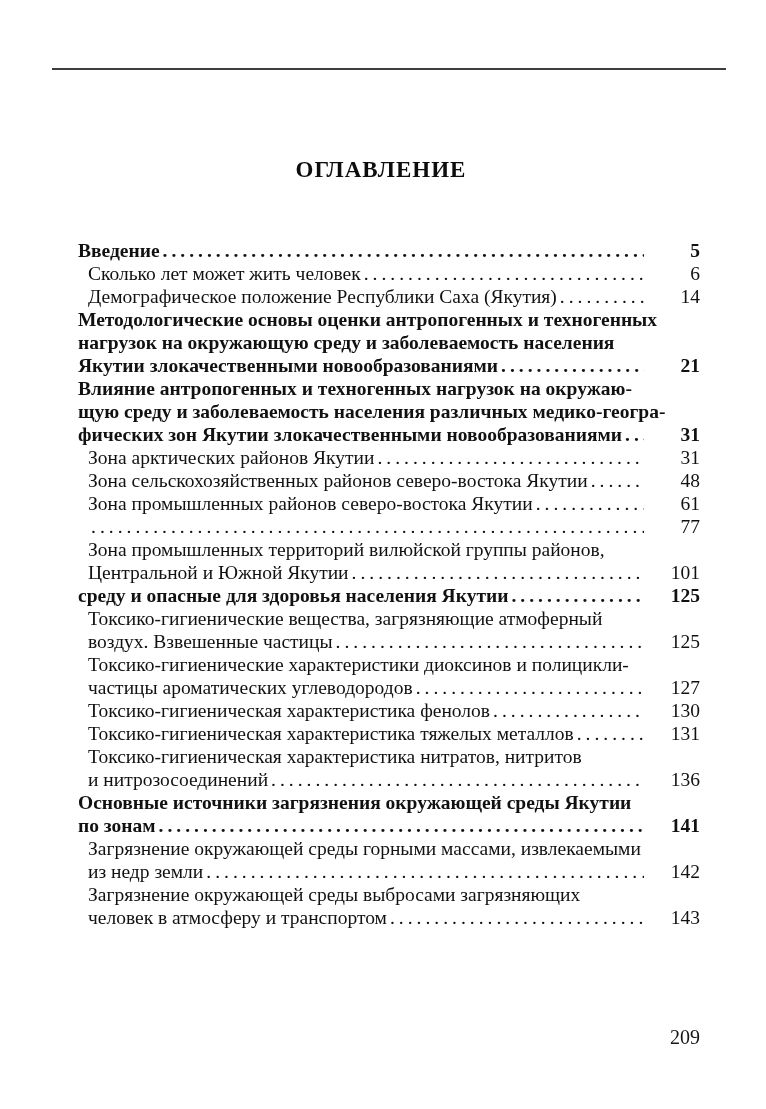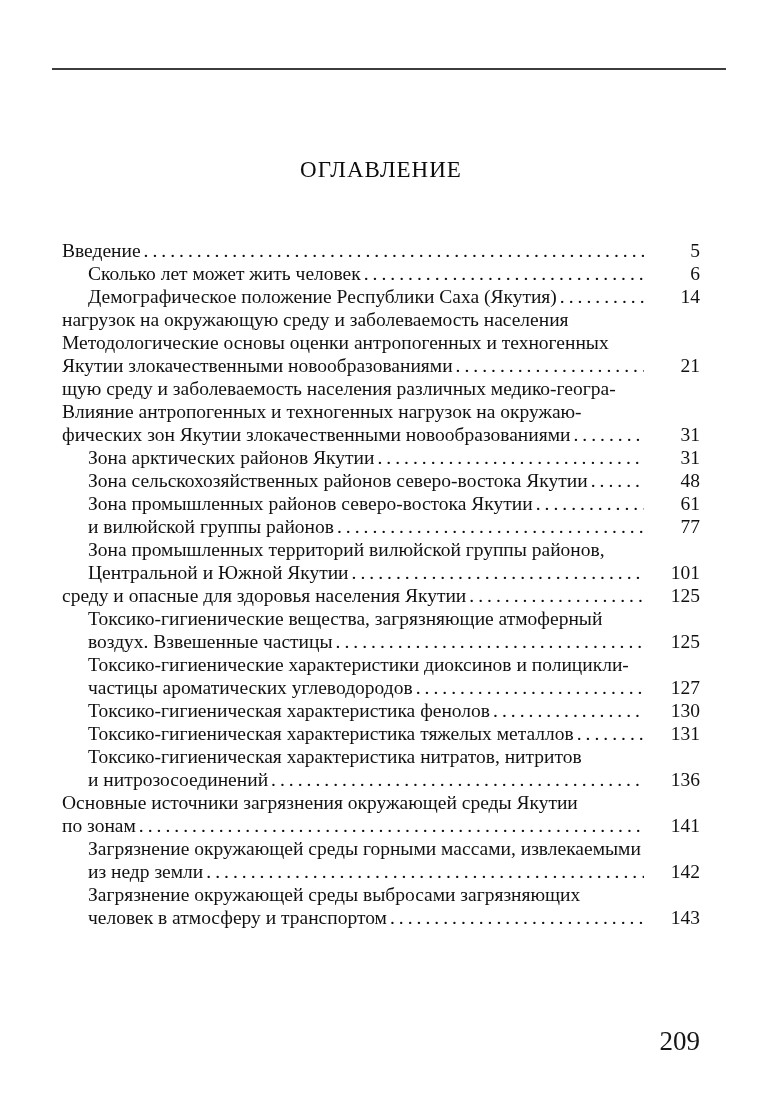--- a/index.html
+++ b/index.html
@@ -26,34 +26,34 @@
     height: 2px;
     background: #3d3d3d;
   }
   .doc-title {
     position: absolute;
     left: 62px;
     width: 638px;
     top: 157px;
     text-align: center;
     font-size: 23px;
-    font-weight: normal;
+    font-weight: bold;
     letter-spacing: 1px;
     color: #0d0d0d;
   }
   .toc {
     position: absolute;
     left: 62px;
     top: 239px;
     width: 638px;
     font-size: 19.5px;
     line-height: 23px;
   }
   .entry { font-weight: normal; }
-  .entry.bold { font-weight: normal; }
+  .entry.bold { font-weight: bold; margin-left: 16px; }
   .entry.indent .line { padding-left: 26px; justify-content: space-between; }
   .line {
     display: flex;
     align-items: baseline;
   }
   .txt {
     white-space: nowrap;
     flex: 0 0 auto;
   }
   .dots {
@@ -66,21 +66,21 @@
   }
   .pagenum {
     flex: 0 0 auto;
     width: 56px;
     text-align: right;
   }
   .footer-pagenum {
     position: absolute;
     right: 66px;
     top: 1026px;
-    font-size: 27px;
+    font-size: 20px;
     color: #161616;
   }
 </style>
 </head>
 <body>
 
 <div class="page-canvas">
   <div class="top-rule"></div>
   <div class="doc-title">ОГЛАВЛЕНИЕ</div>
   <div class="toc">
@@ -100,39 +100,39 @@
       </div>
       <div class="entry indent">
         <div class="line">
           <span class="txt">Демографическое положение Республики Саха (Якутия)</span>
           <span class="dots">............................................................................................................................................................................................................................</span>
           <span class="pagenum">14</span>
         </div>
       </div>
       <div class="entry bold">
         <div class="line">
+          <span class="txt">Методологические основы оценки антропогенных и техногенных</span>
+        </div>
+        <div class="line">
           <span class="txt">нагрузок на окружающую среду и заболеваемость населения</span>
         </div>
         <div class="line">
-          <span class="txt">Методологические основы оценки антропогенных и техногенных</span>
-        </div>
-        <div class="line">
           <span class="txt">Якутии злокачественными новообразованиями</span>
           <span class="dots">............................................................................................................................................................................................................................</span>
           <span class="pagenum">21</span>
         </div>
       </div>
       <div class="entry bold">
         <div class="line">
+          <span class="txt">Влияние антропогенных и техногенных нагрузок на окружаю-</span>
+        </div>
+        <div class="line">
           <span class="txt">щую среду и заболеваемость населения различных медико-геогра-</span>
         </div>
         <div class="line">
-          <span class="txt">Влияние антропогенных и техногенных нагрузок на окружаю-</span>
-        </div>
-        <div class="line">
           <span class="txt">фических зон Якутии злокачественными новообразованиями</span>
           <span class="dots">............................................................................................................................................................................................................................</span>
           <span class="pagenum">31</span>
         </div>
       </div>
       <div class="entry indent">
         <div class="line">
           <span class="txt">Зона арктических районов Якутии</span>
           <span class="dots">............................................................................................................................................................................................................................</span>
           <span class="pagenum">31</span>
@@ -147,21 +147,20 @@
       </div>
       <div class="entry indent">
         <div class="line">
           <span class="txt">Зона промышленных районов северо-востока Якутии</span>
           <span class="dots">............................................................................................................................................................................................................................</span>
           <span class="pagenum">61</span>
         </div>
       </div>
       <div class="entry indent">
         <div class="line">
-          <span class="txt">и вилюйской группы районов</span>
           <span class="dots">............................................................................................................................................................................................................................</span>
           <span class="pagenum">77</span>
         </div>
       </div>
       <div class="entry indent">
         <div class="line">
           <span class="txt">Зона промышленных территорий вилюйской группы районов,</span>
         </div>
         <div class="line">
           <span class="txt">Центральной и Южной Якутии</span>

